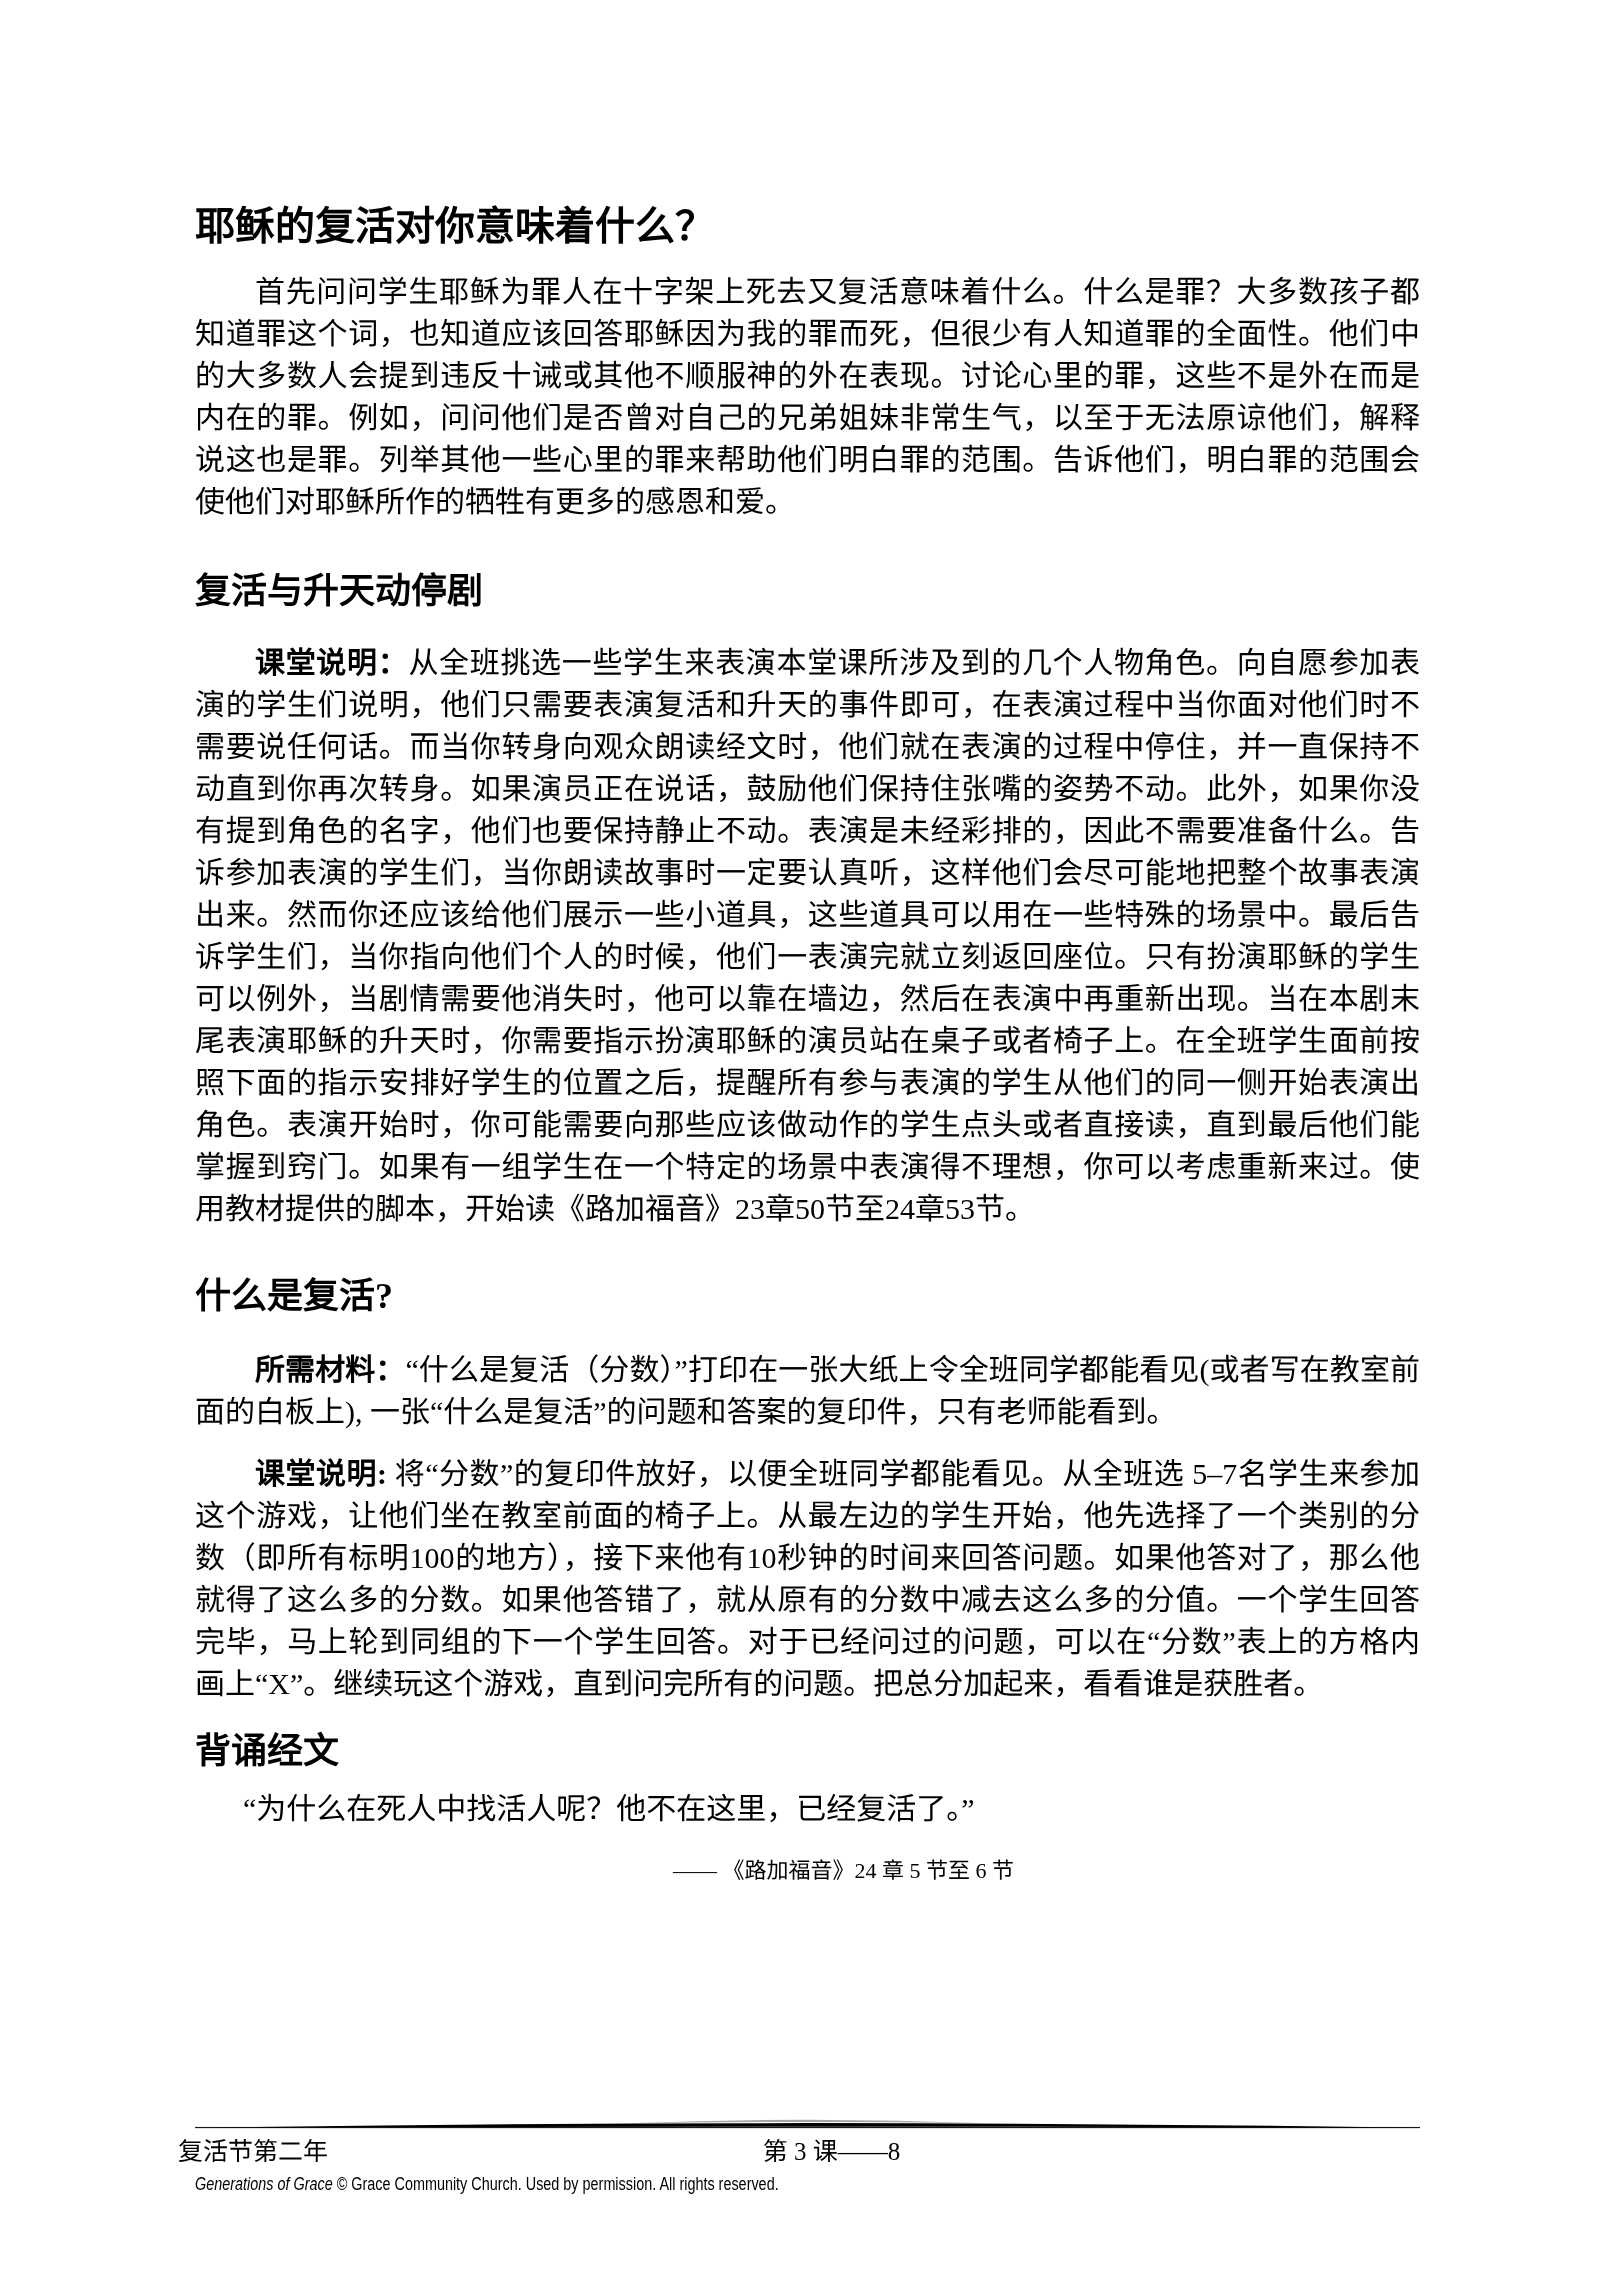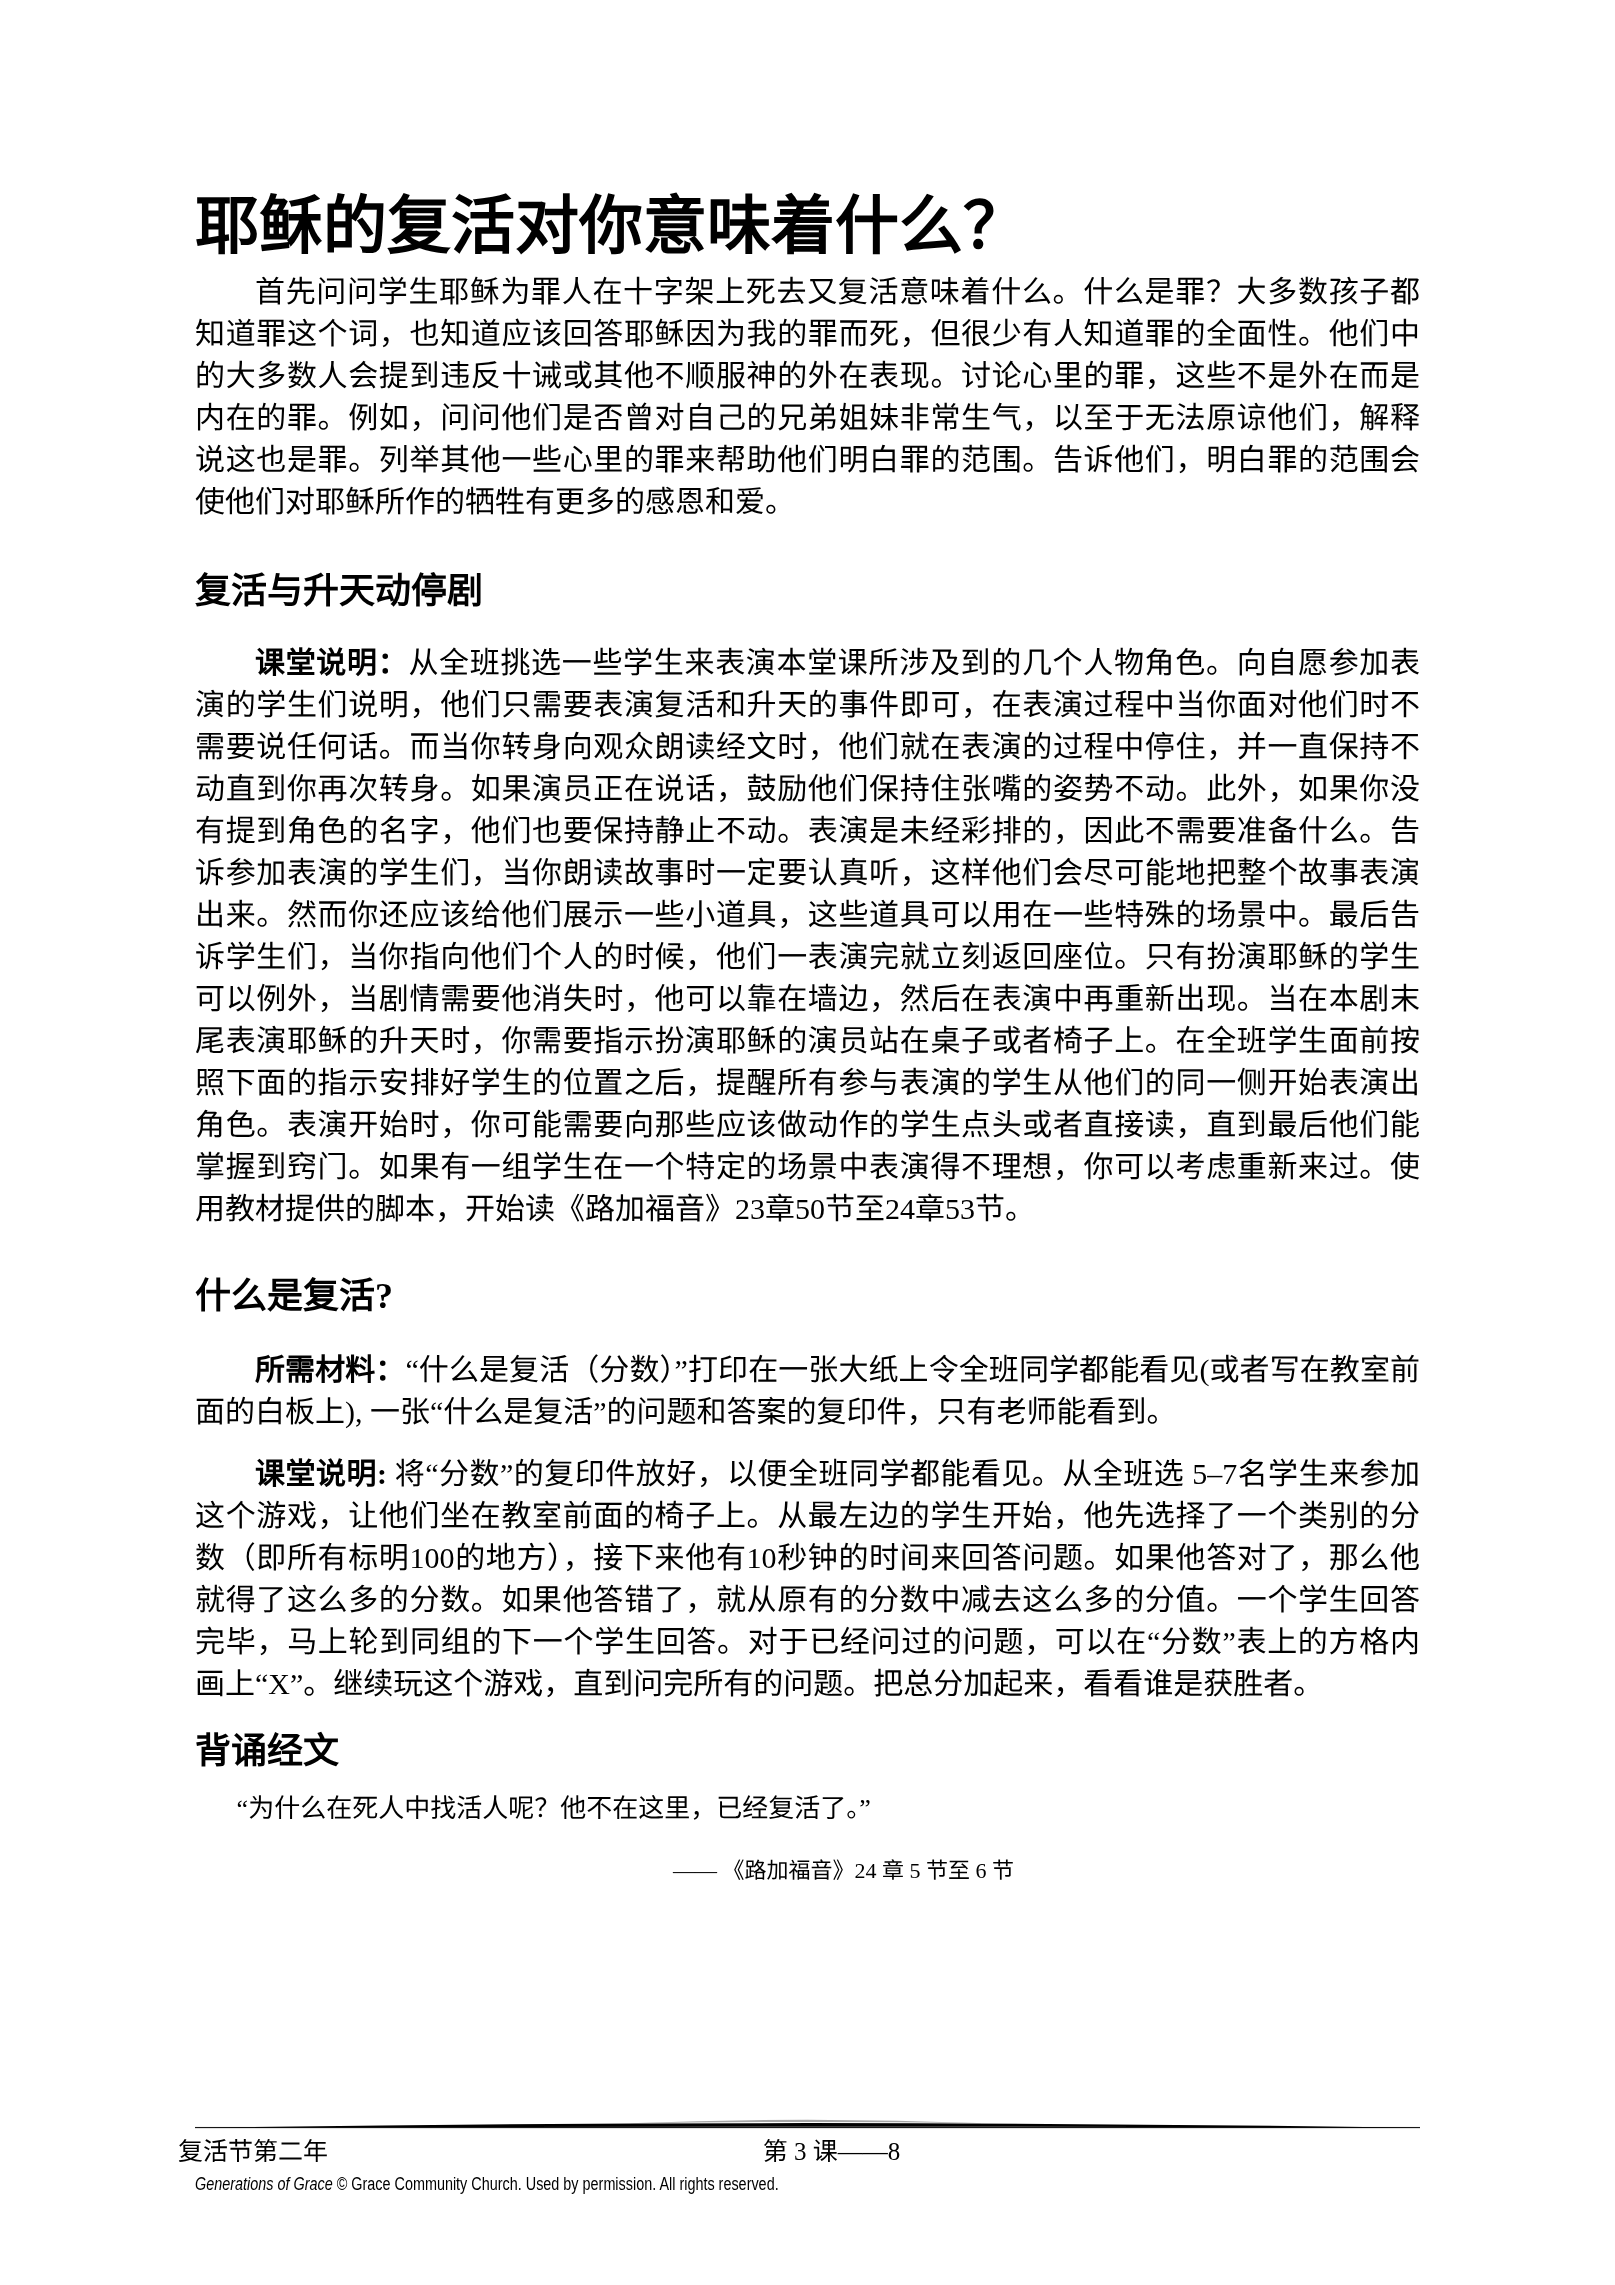--- a/index.html
+++ b/index.html
@@ -12,42 +12,42 @@
     font-family: "Liberation Serif", "DejaVu Serif", serif;
     overflow: hidden;
   }
   .content {
     position: absolute;
     left: 195px;
     top: 0;
     width: 1225px;
   }
   h1, h2 { margin: 0; font-weight: 700; }
-  h1.doc-h { font-size: 64px; line-height: 56px; margin-top: 199px; }
+  h1.doc-h { font-size: 40px; line-height: 56px; margin-top: 199px; }
   h2.doc-h { font-size: 36px; line-height: 52px; }
   #h2-drama   { margin-top: 42px; }
   #h2-what    { margin-top: 40px; }
   #h2-verse   { margin-top: 20px; }
   .p {
     margin: 0;
     font-size: 30px;
     line-height: 42px;
     text-align: justify;
     text-indent: 2em;
   }
   #p-intro    { margin-top: 16.3px; }
   #p-mat1     { margin-top: 14.5px; }
   #p-notes1   { margin-top: 25px; }
   #p-mat2     { margin-top: 27px; }
   #p-notes2   { margin-top: 20px; }
   .lead { font-weight: 700; }
   .u { text-decoration: underline; text-underline-offset: 3.6px; }
   .verse-line {
     margin: 11px 0 0 0;
-    font-size: 26px;
+    font-size: 30px;
     line-height: 42px;
     text-indent: 1.6em;
     text-align: left;
   }
   .verse-ref {
     margin: 20px 0 0 72px;
     font-size: 22px;
     line-height: 42px;
     text-align: center;
   }

